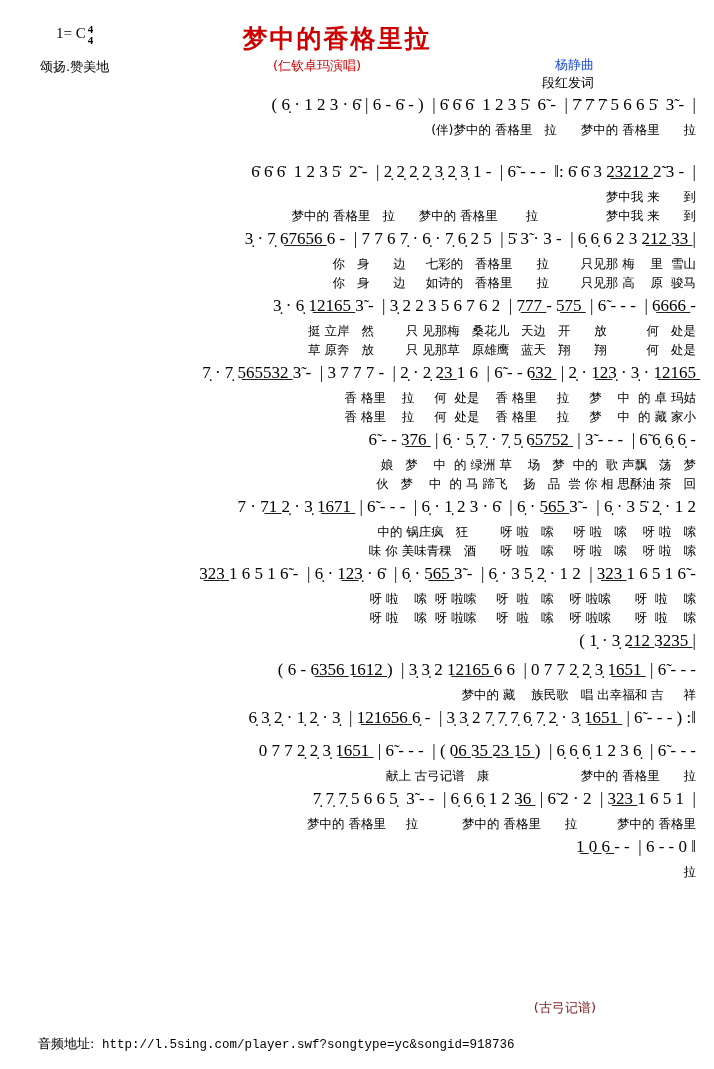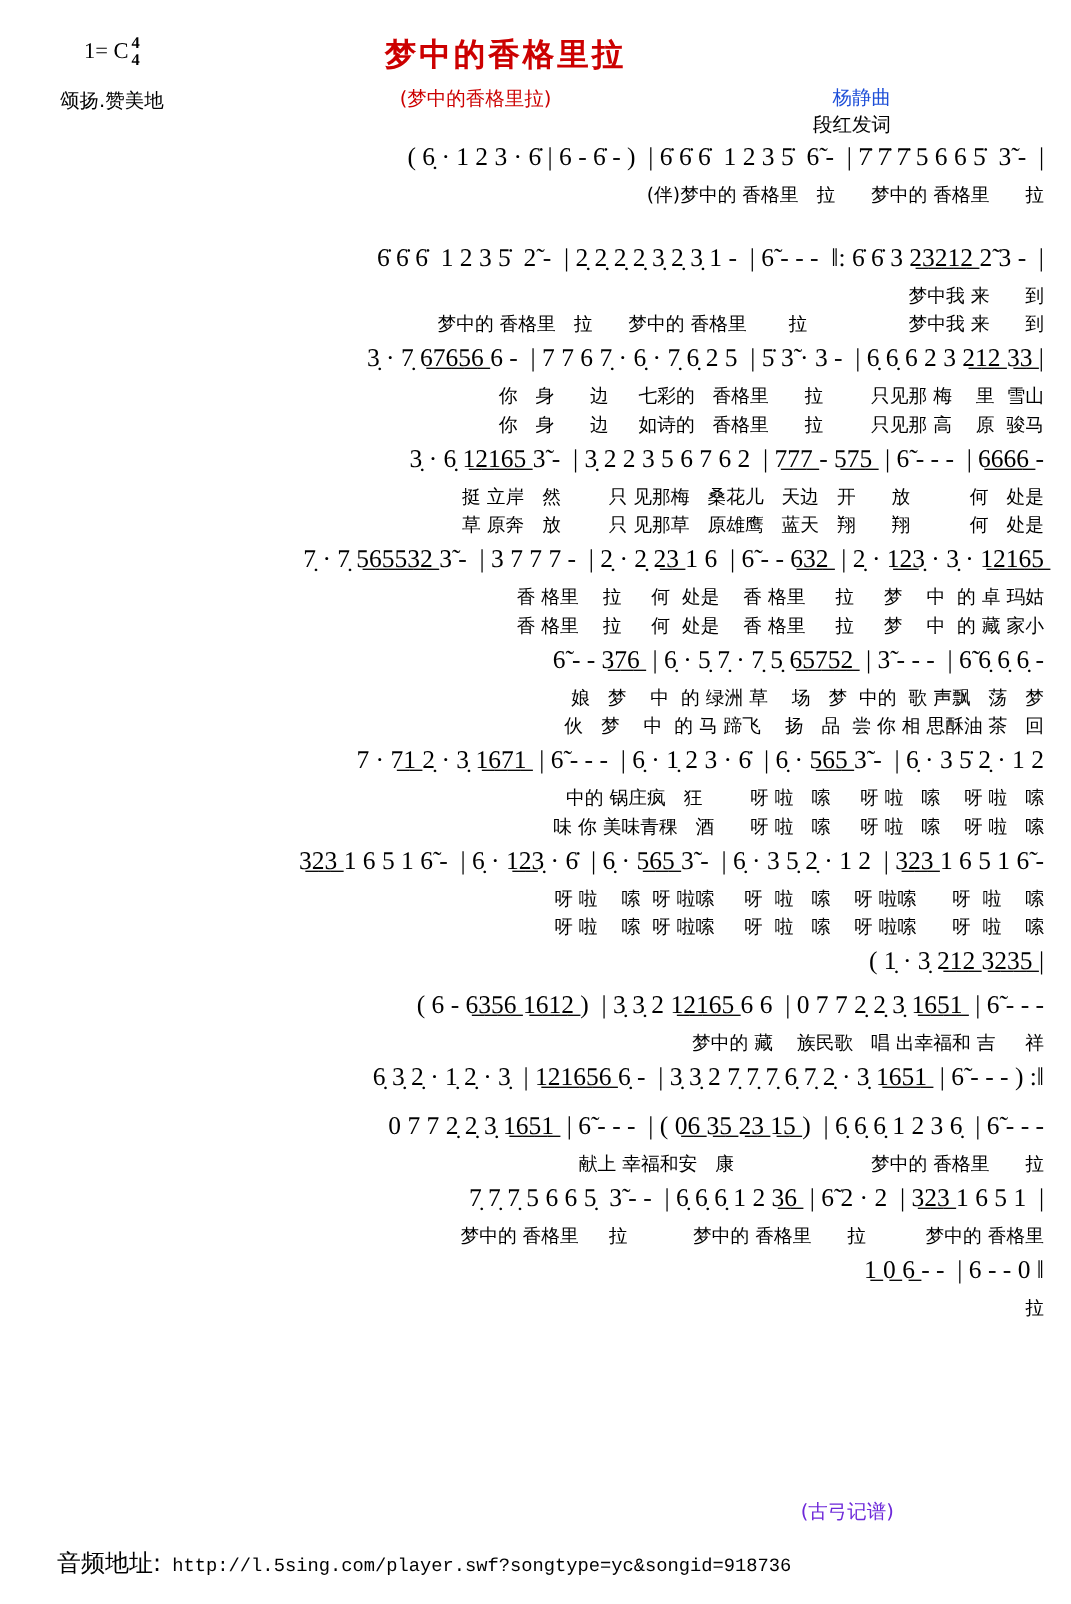--- a/index.html
+++ b/index.html
@@ -47,21 +47,21 @@
     top: 58px;
     font-size: 13px;
     color: #000;
     font-family: "DejaVu Sans", sans-serif;
   }
   .main-title {
     position: absolute;
     left: 0; right: 0;
     top: 22px;
     text-align: center;
-    font-size: 21px;
+    font-size: 25px;
     font-weight: bold;
     color: #cc0000;
     letter-spacing: 2px;
     font-family: "DejaVu Sans", sans-serif;
     margin-left: 40px;
   }
   .singer {
     position: absolute;
     left: 0; right: 0;
     top: 57px;
@@ -121,48 +121,48 @@
   }
   .lyr.l2 { }
   .spacer4 { height: 4px; }
   
   .footer-note {
     position: absolute;
     right: 38px;
     bottom: 52px;
     font-family: "DejaVu Sans", sans-serif;
     font-size: 13px;
-    color: #6d28d9;
+    color: #7f1d1d;
   }
   .url-line {
     position: absolute;
     left: 38px;
     bottom: 16px;
     font-family: "Liberation Mono", monospace;
     font-size: 12.5px;
     color: #000;
     white-space: nowrap;
   }
   .url-line .label {
     font-family: "DejaVu Sans", sans-serif;
-    font-size: 16px;
+    font-size: 13px;
   }
 </style>
 </head>
 <body>
 
 <div class="sheet">
 
   <div class="header">
     <div class="key-sig">
       <span>1= C</span><span class="frac"><b>4</b><u>4</u></span>
     </div>
     <div class="subtitle-left">颂扬.赞美地</div>
     <div class="main-title">梦中的香格里拉</div>
-    <div class="singer">(梦中的香格里拉)</div>
+    <div class="singer">(仁钦卓玛演唱)</div>
     <div class="credit-1">段红发词</div>
     <div class="credit-2">杨静曲</div>
   </div>
 
   <div class="body-area">
 
     <div class="system">
       <div class="notes">( 6̣ · 1 2 3 · 6̇ | 6 - 6̇ - )  | 6̇ 6̇ 6̇  1 2 3 5̇  6̃ -  | 7̇ 7̇ 7̇ 5 6 6 5̇  3̃ -  |</div>
       <div class="lyr">                        (伴)梦中的 香格里   拉      梦中的 香格里      拉</div>
       <div class="lyr l2"></div>
@@ -219,21 +219,21 @@
       <div class="lyr">                    梦中的 藏    族民歌   唱 出幸福和 吉     祥</div>
     </div>
 
     <div class="system">
       <div class="notes">6̣ 3̣ 2̣ · 1̣ 2̣ · 3̣  | 1̲2̲1̲6̲5̲6̲ 6̣ -  | 3̣ 3̣ 2 7̣ 7̣ 7̣ 6̣ 7̣ 2̣ · 3̣ 1̲6̲5̲1̲  | 6̃ - - - ) :‖</div>
       <div class="spacer4"></div>
     </div>
 
     <div class="system">
       <div class="notes">0 7 7 2̣ 2̣ 3̣ 1̲6̲5̲1̲  | 6̃ - - -  | ( 0̲6̲ 3̲5̲ 2̲3̲ 1̲5̲ )  | 6̣ 6̣ 6̣ 1 2 3 6̣  | 6̃ - - -</div>
-      <div class="lyr">献上 幸福和安   康                       梦中的 香格里      拉</div>
+      <div class="lyr">献上 古弓记谱   康                       梦中的 香格里      拉</div>
     </div>
 
     <div class="system">
       <div class="notes">7̣ 7̣ 7̣ 5 6 6 5̣  3̃ - -  | 6̣ 6̣ 6̣ 1 2 3̲6̲  | 6̃ 2 · 2  | 3̲2̲3̲ 1 6 5 1  |</div>
       <div class="lyr">梦中的 香格里     拉           梦中的 香格里      拉          梦中的 香格里</div>
     </div>
 
     <div class="system">
       <div class="notes">1̲ 0̲ 6̲ - -  | 6 - - 0 ‖</div>
       <div class="lyr">   拉</div>

